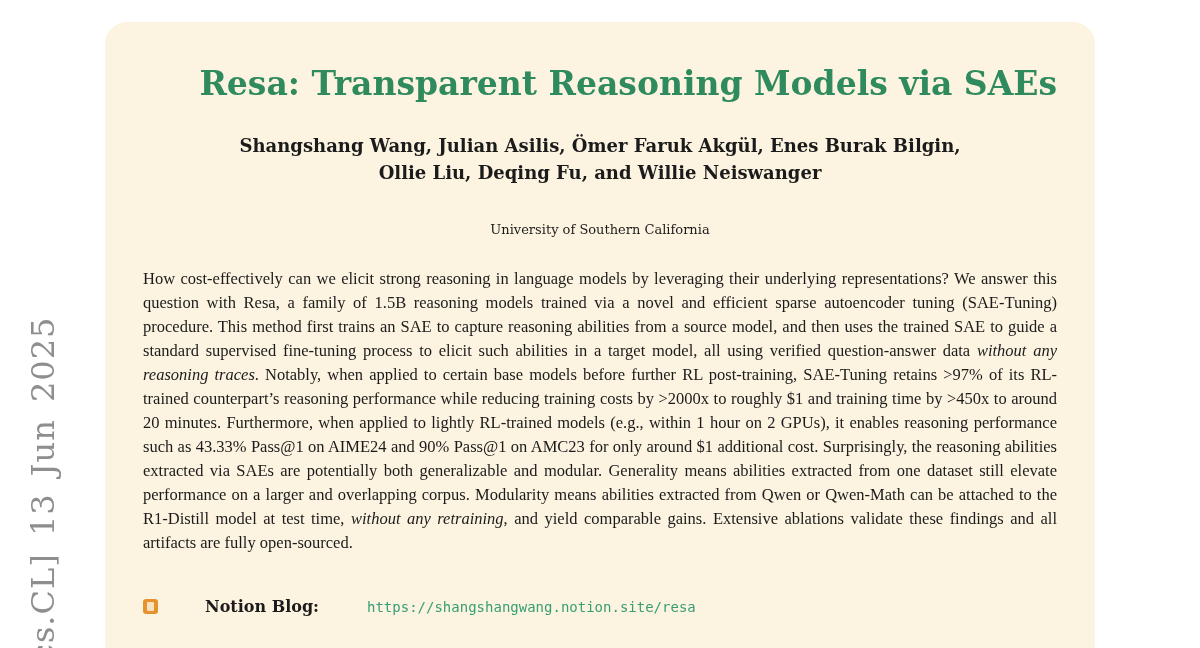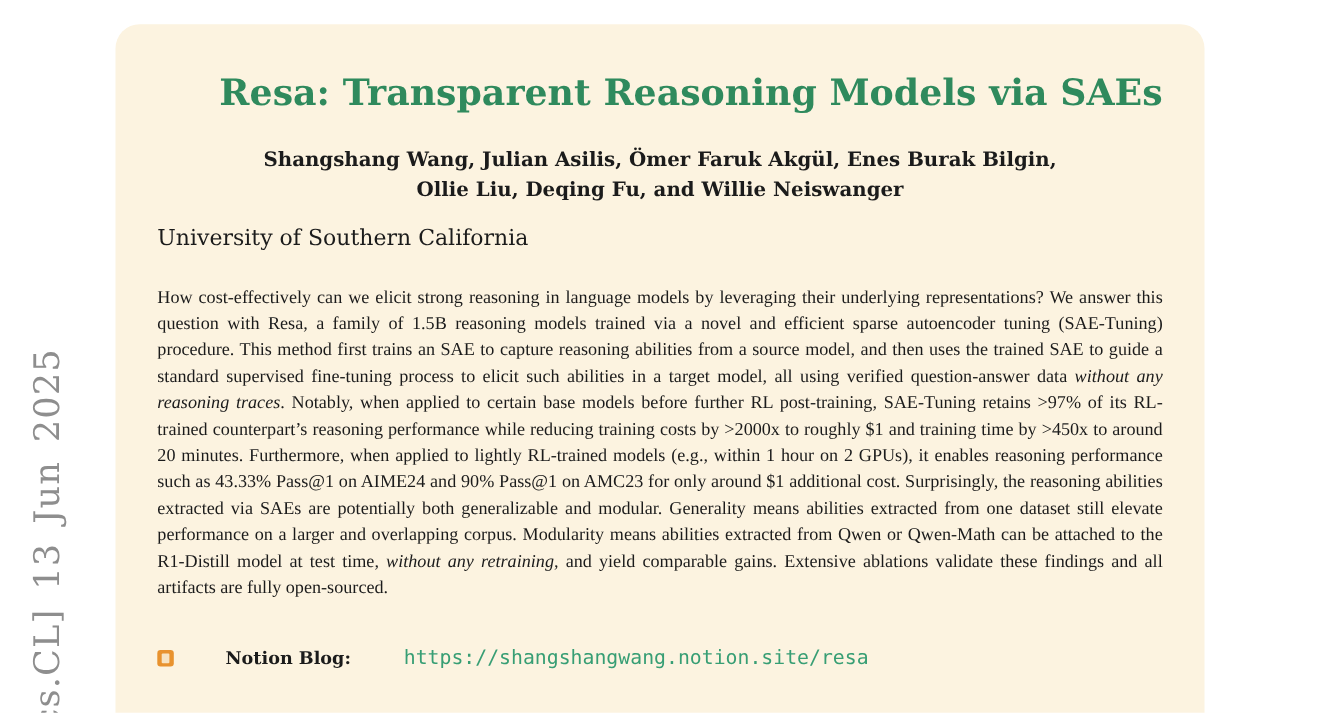--- a/index.html
+++ b/index.html
@@ -53,24 +53,24 @@
   .authors {
     margin-top: 26px;
     text-align: center;
     font-family: "DejaVu Serif", serif;
     font-weight: bold;
     font-size: 18px;
     line-height: 27px;
     color: #1b1b1b;
   }
   .affiliation {
-    margin-top: 18px;
-    text-align: left;
+    margin-top: 36px;
+    text-align: center;
     font-family: "DejaVu Serif", serif;
-    font-size: 20px;
+    font-size: 13px;
     color: #1b1b1b;
   }
   .abstract {
     margin: 30px 0 0 0;
     text-align: justify;
     font-size: 16.5px;
     line-height: 24px;
     color: #1b1b1b;
   }
   .abstract em { font-style: italic; }
@@ -105,21 +105,21 @@
   .resources .label {
     font-weight: bold;
     margin-right: 8px;
     font-family: "DejaVu Serif", serif;
     font-size: 16px;
   }
   .resources a {
     color: #379e74;
     text-decoration: none;
     font-family: "DejaVu Sans Mono", monospace;
-    font-size: 18px;
+    font-size: 14px;
   }
 </style>
 </head>
 <body>
 
 <div class="page">
 
   <div class="arxiv-stamp">cs.CL]  13 Jun 2025</div>
 
   <div class="paper-card">

